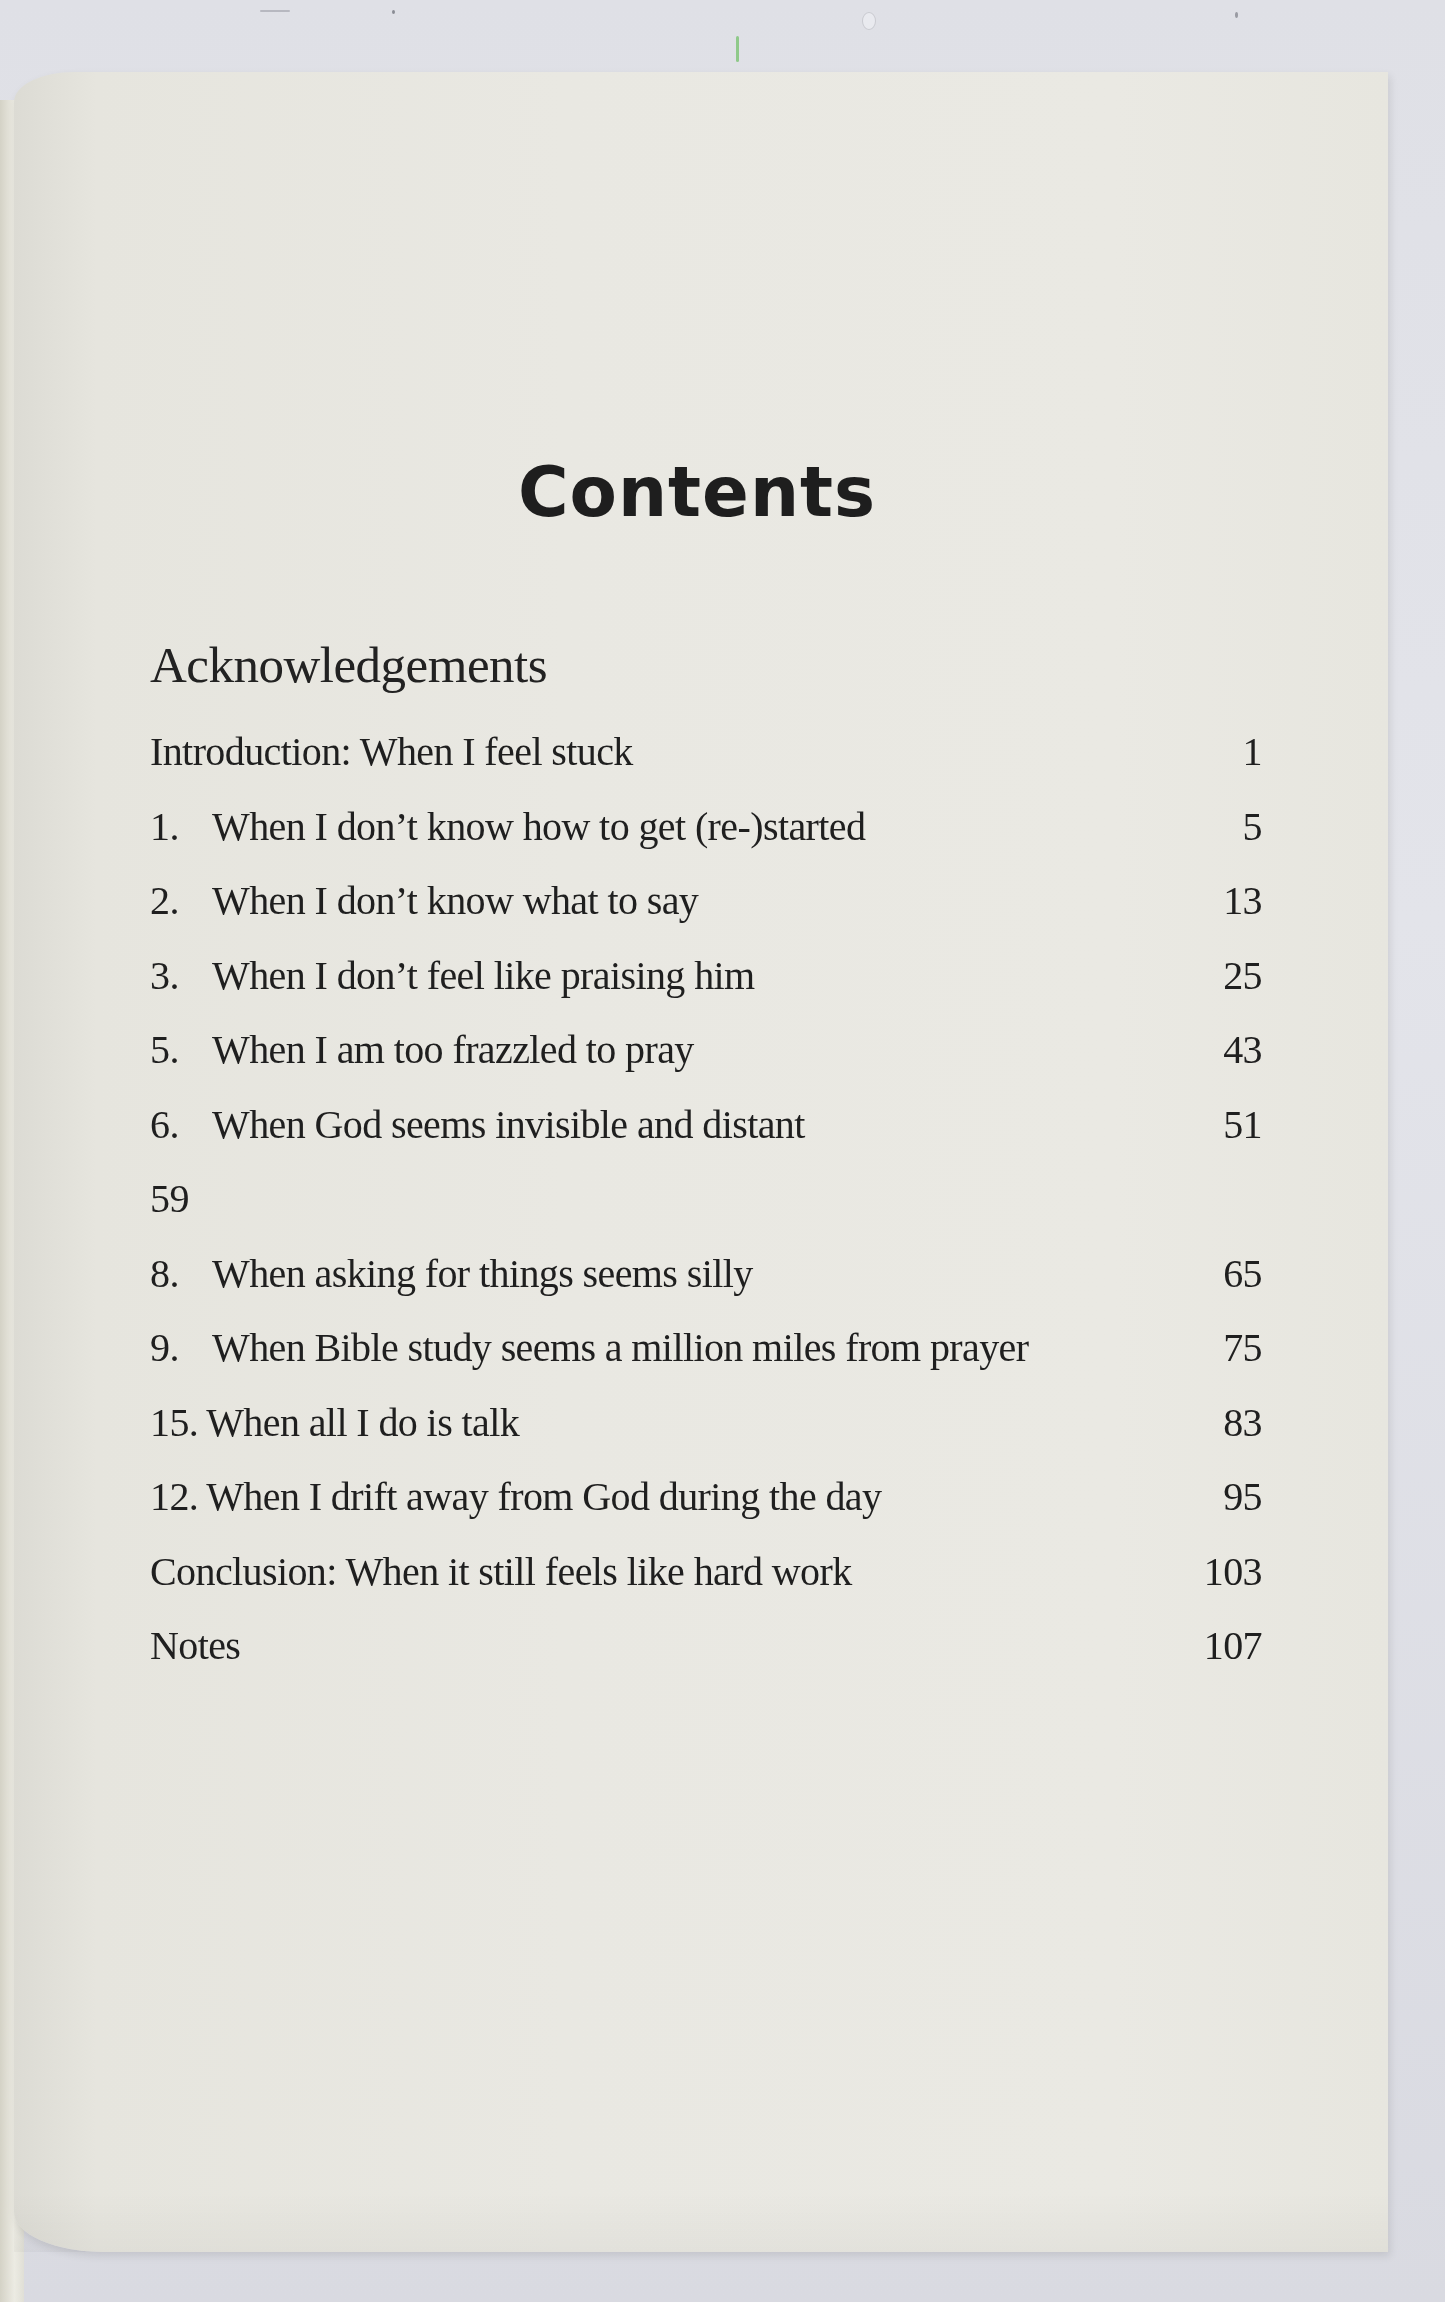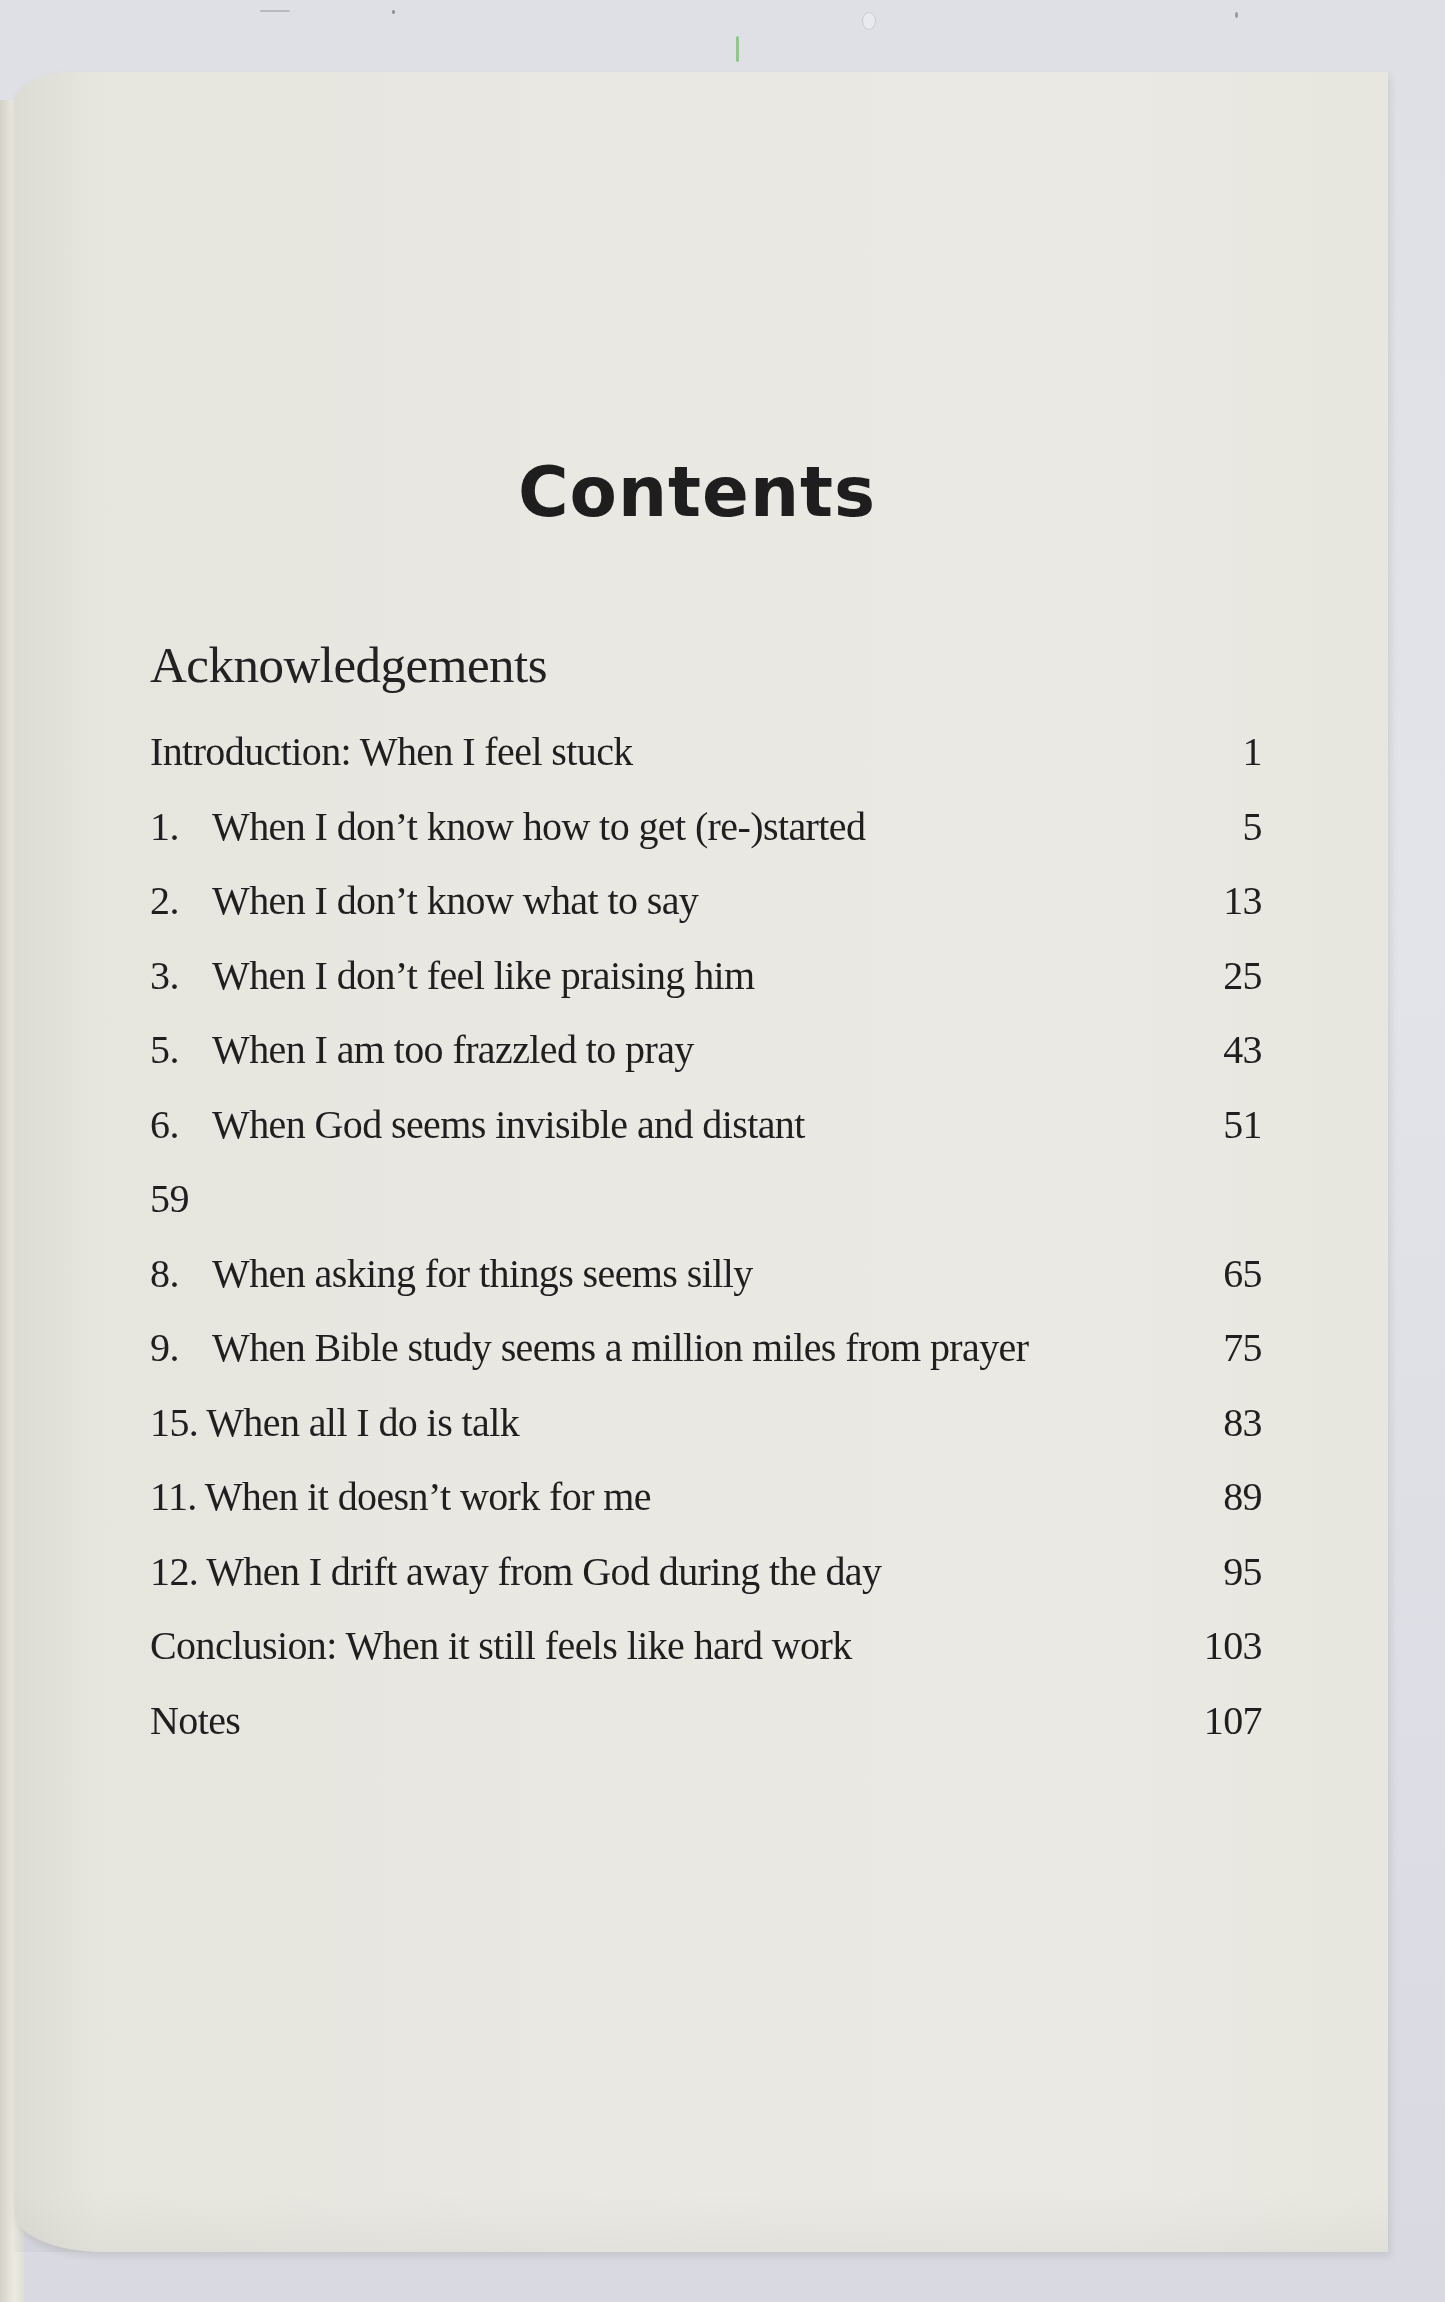--- a/index.html
+++ b/index.html
@@ -87,24 +87,20 @@
   </div>
   <div class="toc-row">
     <span><span class="num">9.</span><span>When Bible study seems a million miles from prayer</span></span>
     <span class="page-num">75</span>
   </div>
   <div class="toc-row">
     <span><span class="num wide">15.</span><span>When all I do is talk</span></span>
     <span class="page-num">83</span>
   </div>
   <div class="toc-row">
-    <span><span class="num wide">11.</span><span>When it doesn’t work for me</span></span>
-    <span class="page-num">89</span>
-  </div>
-  <div class="toc-row">
     <span><span class="num wide">12.</span><span>When I drift away from God during the day</span></span>
     <span class="page-num">95</span>
   </div>
   <div class="toc-row">
     <span><span>Conclusion: When it still feels like hard work</span></span>
     <span class="page-num">103</span>
   </div>
   <div class="toc-row">
     <span><span>Notes</span></span>
     <span class="page-num">107</span>

